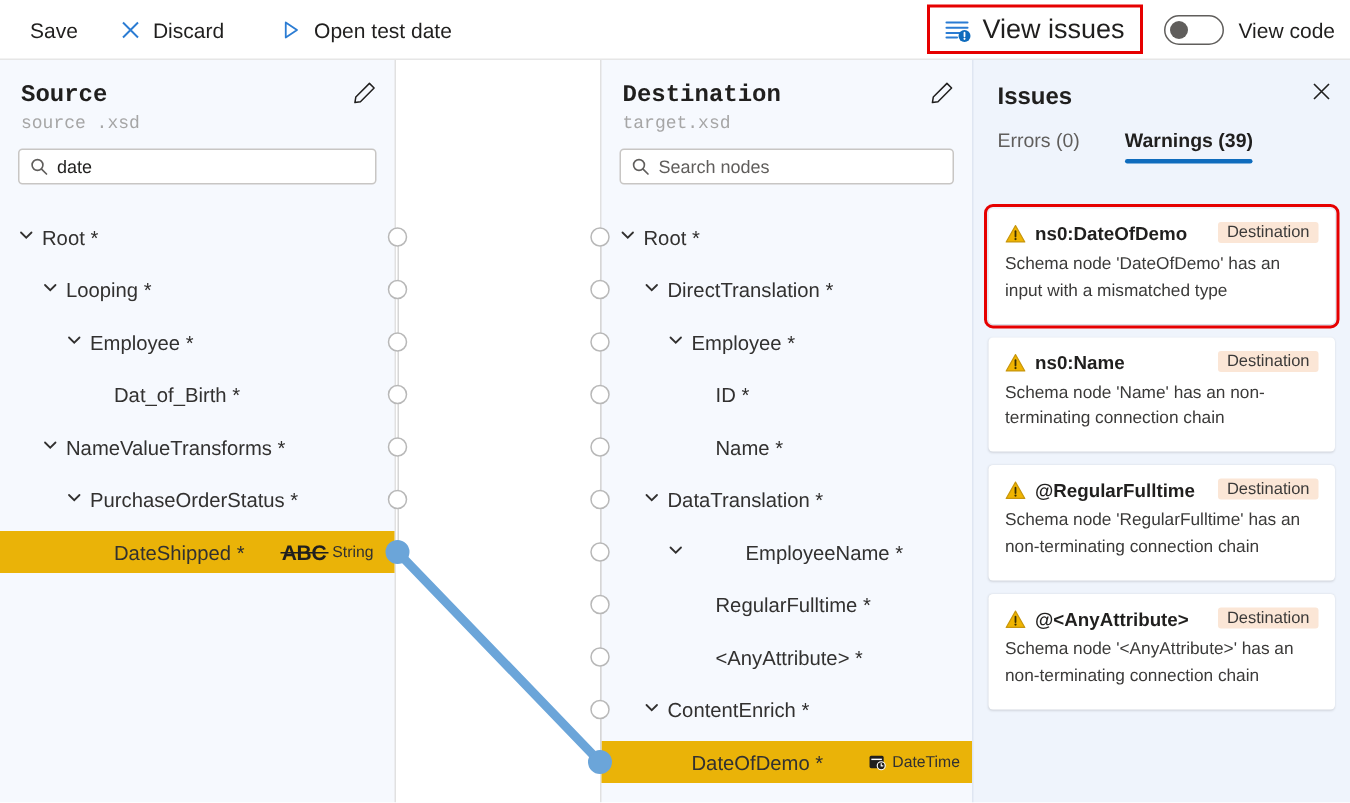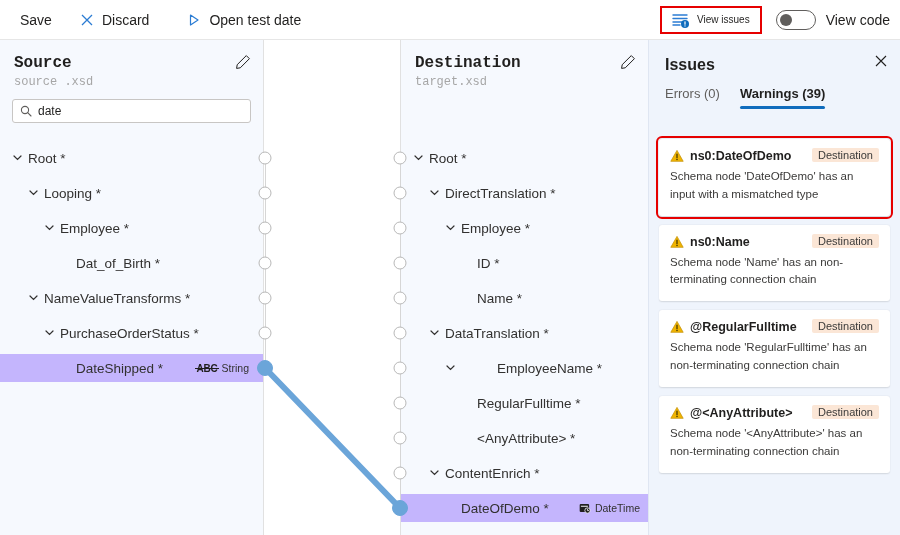--- a/index.html
+++ b/index.html
@@ -31,21 +31,21 @@
   
   .view-issues-wrap {
     position: relative;
     border: 2px solid #e60000;
     display: flex; align-items: center;
     padding: 2px 4px;
     margin-right: 14px;
   }
   .view-issues-btn {
     display: flex; align-items: center; gap: 7px;
-    padding: 2px 6px; font-size: 10px; color: #201f1e; cursor: pointer;
+    padding: 2px 6px; font-size: 18px; color: #201f1e; cursor: pointer;
   }
 
   .toggle {
     width: 40px; height: 20px; border-radius: 10px;
     border: 1px solid #605e5c; background: #ffffff;
     position: relative; cursor: pointer; flex: none;
   }
   .toggle .knob {
     position: absolute; left: 3px; top: 3px;
     width: 12px; height: 12px; border-radius: 50%;
@@ -86,31 +86,31 @@
   }
   .search-box input::placeholder { color: #605e5c; }
 
   
   .tree { position: absolute; left: 0; top: 104px; width: 100%; }
   .trow {
     position: relative; height: 28px; display: flex; align-items: center;
     font-size: 13.5px; color: #323130; cursor: pointer;
     margin-bottom: 7px;
   }
-  .trow.sel { background: #c4b5fd; }
+  .trow.sel { background: #eab308; }
   .panel.source .trow { padding-right: 6px; }
   .chev { width: 14px; display: inline-block; color: #323130; flex: none; margin-right: 2px; font-size: 11px; }
   .chev.empty { visibility: hidden; }
   .trow .nm { white-space: nowrap; overflow: hidden; text-overflow: ellipsis; }
   .type-badge {
     margin-left: auto; display: flex; align-items: center; gap: 4px;
     font-size: 10.5px; color: #323130; padding-right: 8px; flex: none;
   }
   .abc {
-    font-weight: bold; font-size: 10px; color: #201f1e;
+    font-weight: bold; font-size: 14px; color: #201f1e;
     position: relative; letter-spacing: -0.2px;
   }
   .abc::after {
     content: ""; position: absolute; left: -1px; right: -1px; top: 50%;
     height: 1.4px; background: #201f1e;
   }
 
   
   .handles { position: absolute; top: 104px; width: 0; }
   .handles .line {
@@ -127,21 +127,21 @@
 
   
   .issues {
     position: absolute; left: 648px; top: 40px; width: 252px; height: 495px;
     background: #eff4fc; border-left: 1px solid #dfe6f2;
   }
   .issues-head { position: relative; padding: 16px 16px 0 16px; }
   .issues-title { font-size: 16px; font-weight: bold; color: #201f1e; }
   .issues-close { position: absolute; right: 12px; top: 14px; cursor: pointer; }
 
-  .tabs { display: flex; gap: 20px; padding: 12px 16px 0 16px; }
+  .tabs { display: flex; gap: 30px; padding: 12px 16px 0 16px; }
   .tab {
     font-size: 13px; color: #605e5c; padding-bottom: 8px;
     position: relative; cursor: pointer; white-space: nowrap;
   }
   .tab.active { color: #201f1e; font-weight: bold; }
   .tab.active::after {
     content: ""; position: absolute; left: 0; right: 0; bottom: 0;
     height: 3px; background: #0f6cbd; border-radius: 2px;
   }
 
@@ -289,20 +289,29 @@
 
     <div class="panel dest">
       <div class="panel-head">
         <div class="panel-title">Destination</div>
         <div class="panel-sub">target.xsd</div>
         <span class="pencil">
           <svg width="16" height="16" viewBox="0 0 16 16">
               <path d="M11.3 1.6 L14.4 4.7 L5.3 13.8 L1.6 14.4 L2.2 10.7 Z" stroke="#201f1e" stroke-width="1" fill="none" stroke-linejoin="round"></path>
             </svg>
         </span>
+      </div>
+      <div class="search-box">
+        <span class="icon">
+          <svg width="12" height="12" viewBox="0 0 12 12">
+              <circle cx="5" cy="5" r="3.6" stroke="#605e5c" stroke-width="1.1" fill="none"></circle>
+              <path d="M7.7 7.7 L11 11" stroke="#605e5c" stroke-width="1.1" stroke-linecap="round"></path>
+            </svg>
+        </span>
+        <input id="dst-search" placeholder="Search nodes" style="">
       </div>
       <div class="tree" id="dst-tree">
           <div class="trow" style="padding-left: 12px;">
             <span class="chev"><svg width="11" height="11" viewBox="0 0 11 11">
                 <path d="M2 4 L5.5 7.5 L9 4" stroke="#323130" stroke-width="1.2" fill="none" stroke-linecap="round"></path>
               </svg></span>
             <span class="nm">Root *</span>
           </div>
           <div class="trow" style="padding-left: 28px;">
             <span class="chev"><svg width="11" height="11" viewBox="0 0 11 11">

